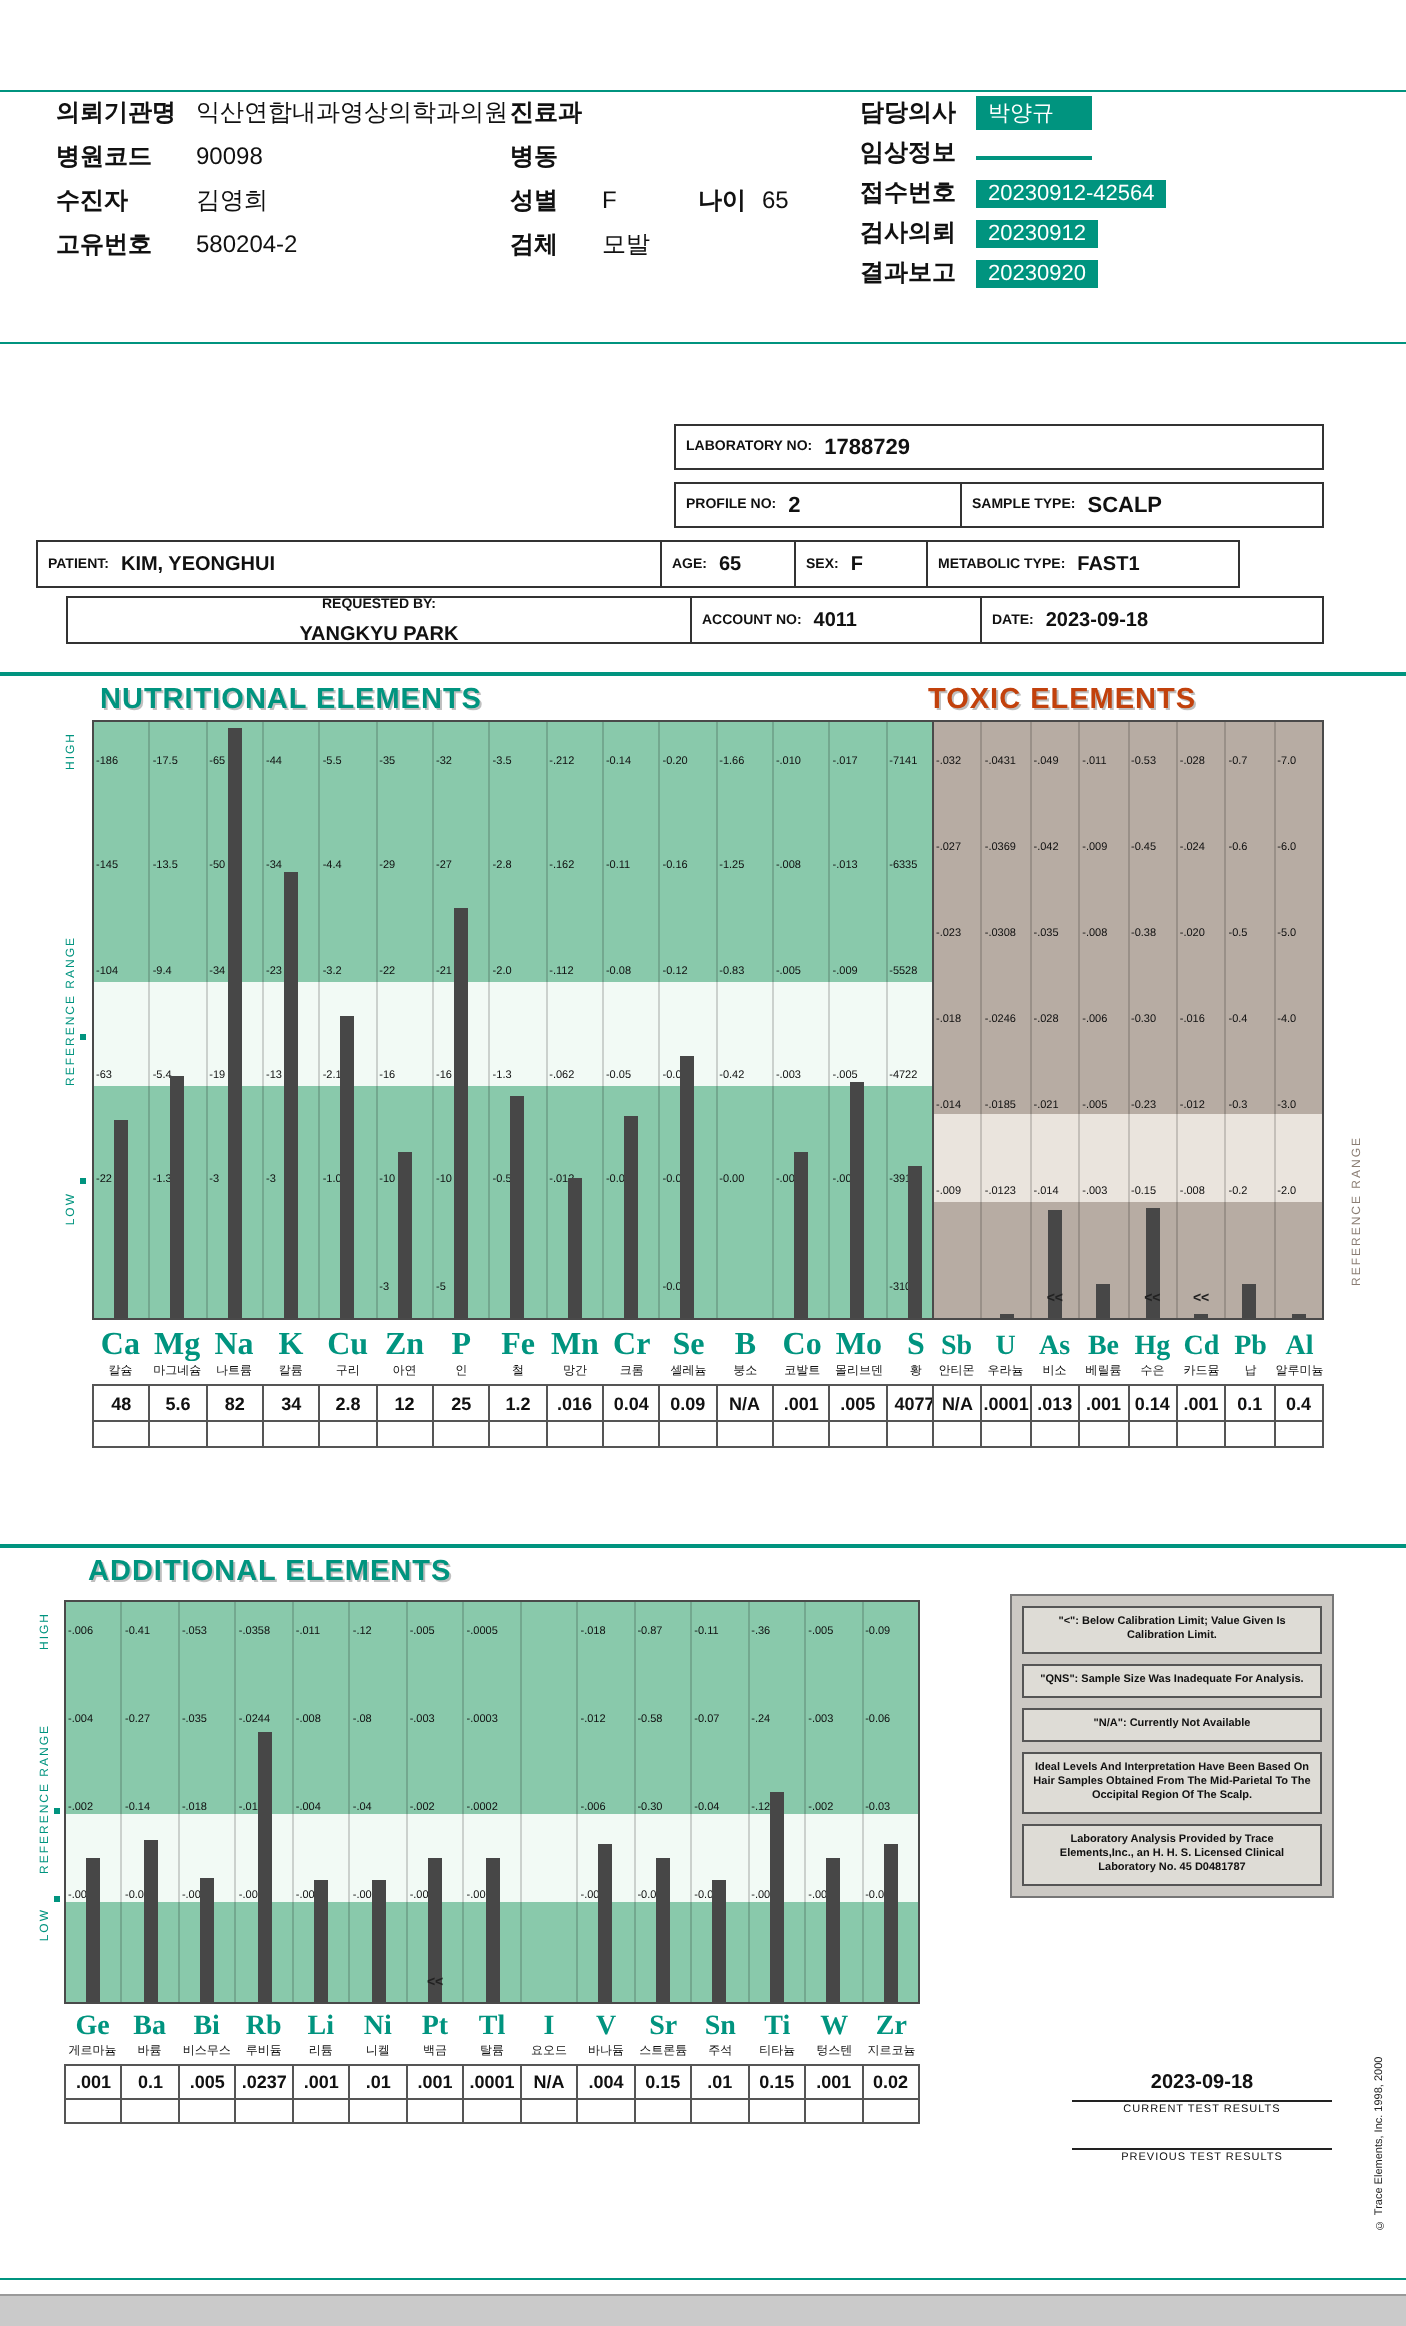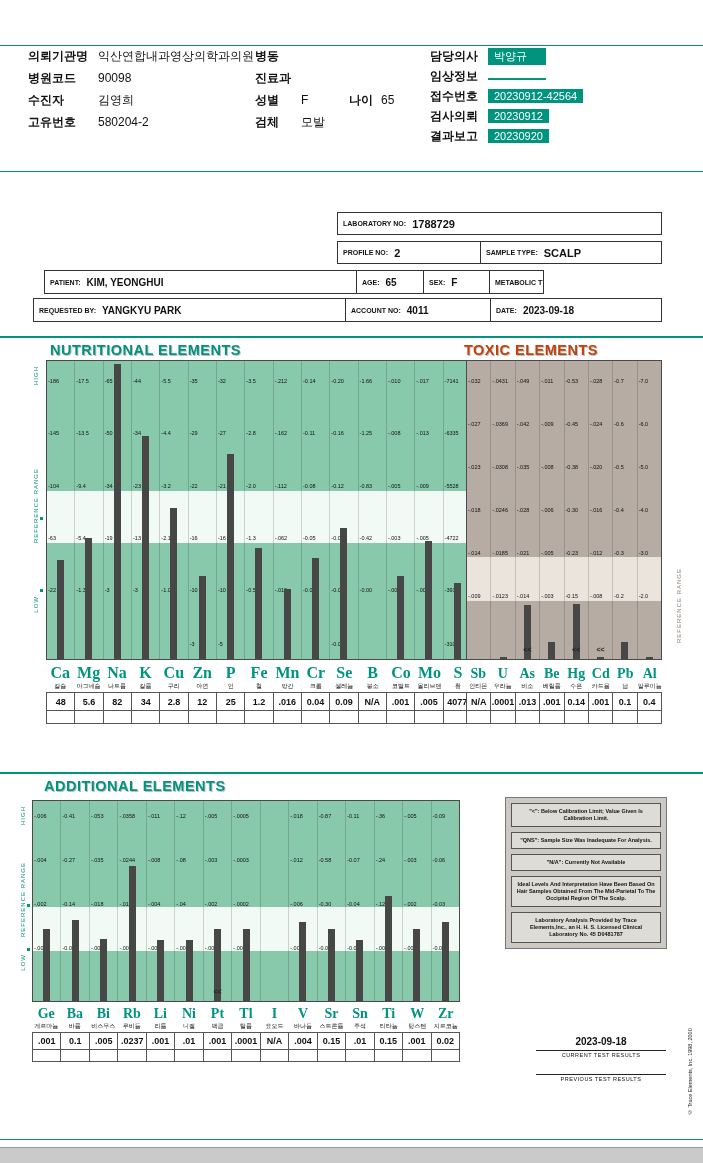--- a/index.html
+++ b/index.html
@@ -90,22 +90,22 @@
 
   <div class="rule" style="top:45px;height:1px;"></div>
 
   <div id="info-left" class="icol" style="left:28px;">
       <div class="irow"><span class="ilabel">의뢰기관명</span><span class="ival">익산연합내과영상의학과의원</span></div>
       <div class="irow"><span class="ilabel">병원코드</span><span class="ival">90098</span></div>
       <div class="irow"><span class="ilabel">수진자</span><span class="ival">김영희</span></div>
       <div class="irow"><span class="ilabel">고유번호</span><span class="ival">580204-2</span></div>
     </div>
   <div id="info-mid" class="icol mid" style="left:255px;">
+      <div class="irow"><span class="ilabel">진료과</span><span class="ival"></span></div>
       <div class="irow"><span class="ilabel">병동</span><span class="ival"></span></div>
-      <div class="irow"><span class="ilabel">진료과</span><span class="ival"></span></div>
       <div class="irow"><span class="ilabel">성별</span><span class="ival">F</span><span class="ilabel l2">나이</span><span class="ival">65</span></div>
       <div class="irow"><span class="ilabel">검체</span><span class="ival">모발</span></div>
     </div>
   <div id="info-right" class="icol right" style="left:430px;">
       <div class="irow"><span class="ilabel">담당의사</span><span class="ival badge">박양규</span></div>
       <div class="irow"><span class="ilabel">임상정보</span><span class="ival badge"></span></div>
       <div class="irow"><span class="ilabel">접수번호</span><span class="ival badge">20230912-42564</span></div>
       <div class="irow"><span class="ilabel">검사의뢰</span><span class="ival badge">20230912</span></div>
       <div class="irow"><span class="ilabel">결과보고</span><span class="ival badge">20230920</span></div>
     </div>
@@ -124,41 +124,41 @@
     <div class="hcell" style="width:143px;">
       <span class="hlbl">PROFILE NO:</span>
       <span class="hval big">2</span>
     </div>
     <div class="hcell" style="flex:1;">
       <span class="hlbl">SAMPLE TYPE:</span>
       <span class="hval big">SCALP</span>
     </div>
   </div>
 
-  <div class="hbox" style="left:44px;top:270px;width:500px;height:24px;">
+  <div class="hbox" style="left:18px;top:270px;width:602px;height:24px;">
     <div class="hcell" style="width:312px;">
       <span class="hlbl">PATIENT:</span>
       <span class="hval">KIM, YEONGHUI</span>
     </div>
     <div class="hcell" style="width:67px;">
       <span class="hlbl">AGE:</span>
       <span class="hval">65</span>
     </div>
     <div class="hcell" style="width:66px;">
       <span class="hlbl">SEX:</span>
       <span class="hval">F</span>
     </div>
     <div class="hcell" style="flex:1;">
       <span class="hlbl">METABOLIC TYPE:</span>
       <span class="hval">FAST1</span>
     </div>
   </div>
 
   <div class="hbox" style="left:33px;top:298px;width:629px;height:24px;">
-    <div class="hcell" style="width:312px;">
+    <div class="hcell" style="width:312px;flex-direction:column;">
       <span class="hlbl">REQUESTED BY:</span>
       <span class="hval">YANGKYU PARK</span>
     </div>
     <div class="hcell" style="width:145px;">
       <span class="hlbl">ACCOUNT NO:</span>
       <span class="hval">4011</span>
     </div>
     <div class="hcell" style="flex:1;">
       <span class="hlbl">DATE:</span>
       <span class="hval">2023-09-18</span>

